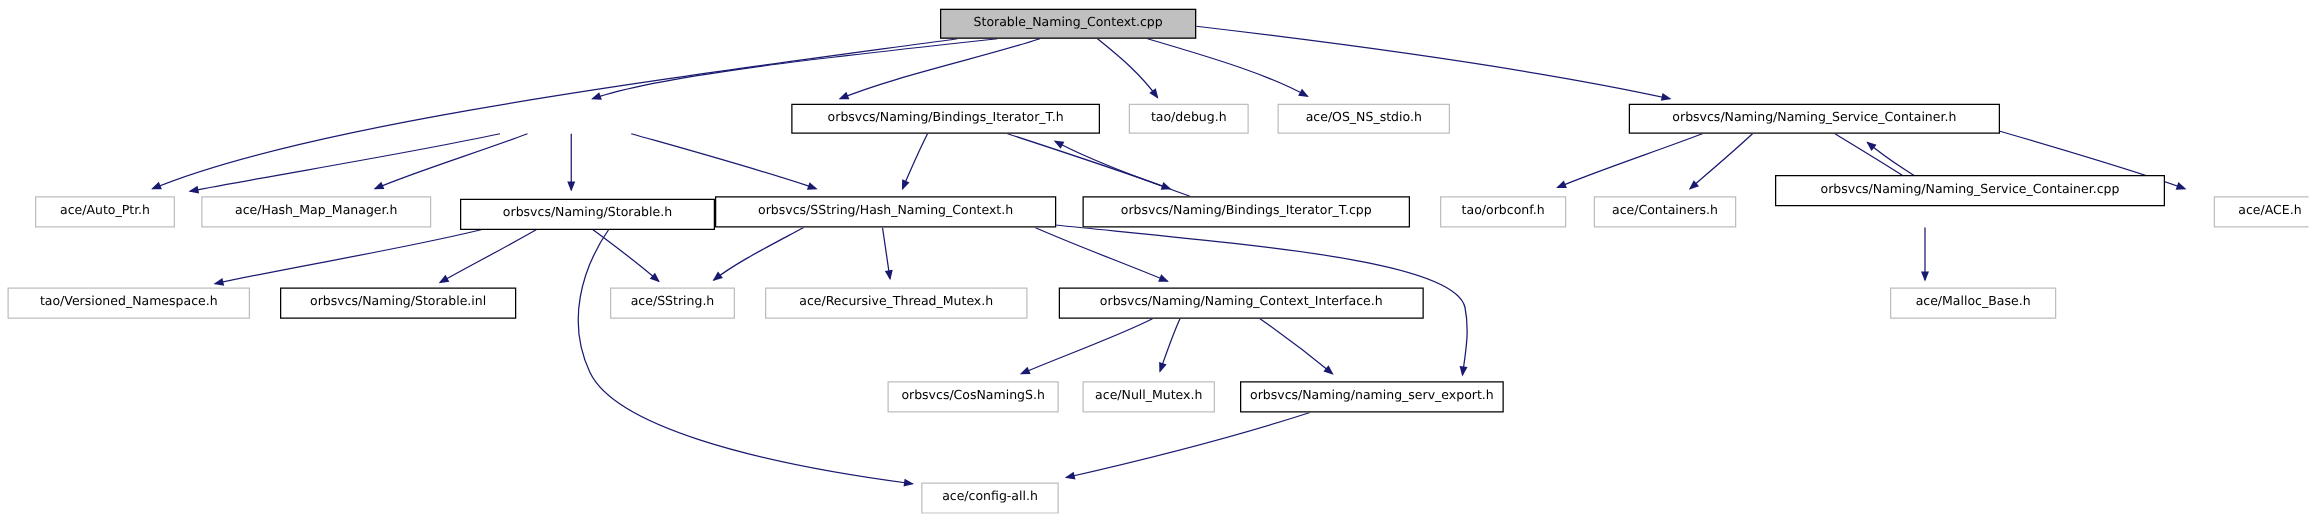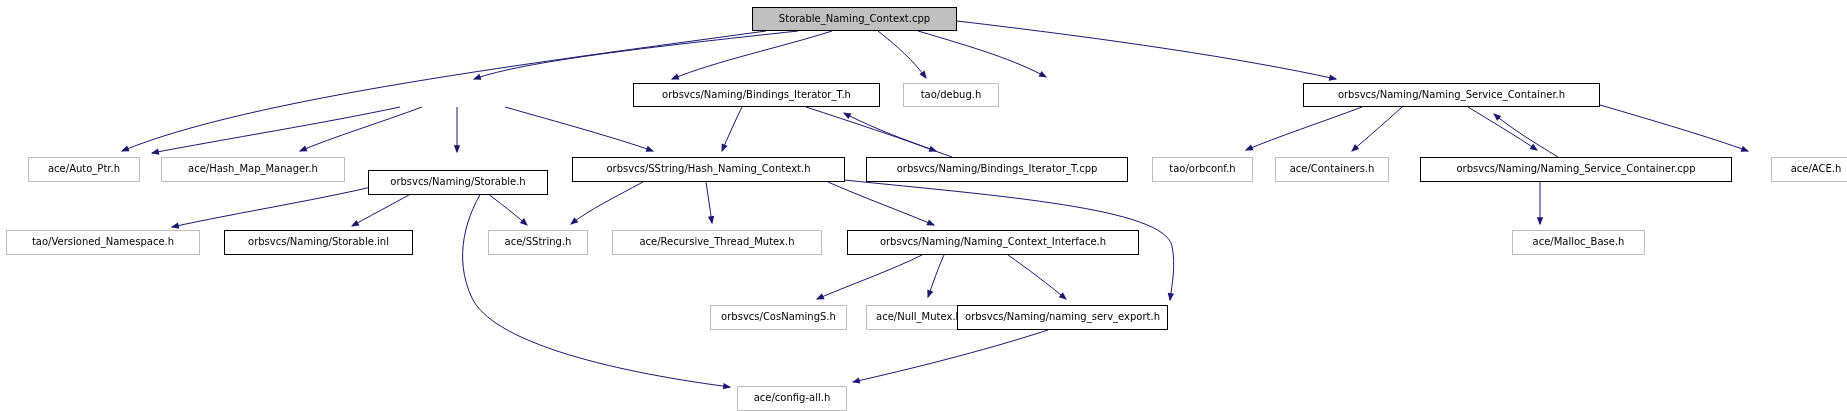--- a/index.html
+++ b/index.html
@@ -81,38 +81,39 @@
     <path class="edge" marker-end="url(#arrow)" d="M 1558,157 C 1535,143 1512,129 1494,114"></path>
     <path class="edge" marker-end="url(#arrow)" d="M 1600,105 C 1655,121 1712,138 1748,151"></path>
 
     <path class="edge" marker-end="url(#arrow)" d="M 1540,182 L 1540,224"></path>
   </svg>
 
   <div class="node main" style="left:752px;top:7px;width:205px;height:24px;">Storable_Naming_Context.cpp</div>
 
   <div class="node linked" style="left:633px;top:83px;width:247px;height:24px;">orbsvcs/Naming/Bindings_Iterator_T.h</div>
   <div class="node" style="left:903px;top:83px;width:96px;height:24px;">tao/debug.h</div>
+  <div class="node" style="left:1022px;top:83px;width:138px;height:24px;">ace/OS_NS_stdio.h</div>
   <div class="node linked" style="left:1303px;top:83px;width:297px;height:24px;">orbsvcs/Naming/Naming_Service_Container.h</div>
 
   <div class="node" style="left:28px;top:157px;width:112px;">ace/Auto_Ptr.h</div>
   <div class="node" style="left:161px;top:157px;width:184px;">ace/Hash_Map_Manager.h</div>
-  <div class="node linked" style="left:368px;top:170px;width:180px;">orbsvcs/Naming/Storable.h</div>
+  <div class="node linked" style="left:368px;top:159px;width:204px;">orbsvcs/Naming/Storable.h</div>
   <div class="node linked" style="left:572px;top:157px;width:273px;">orbsvcs/SString/Hash_Naming_Context.h</div>
   <div class="node linked" style="left:866px;top:157px;width:262px;">orbsvcs/Naming/Bindings_Iterator_T.cpp</div>
   <div class="node" style="left:1152px;top:157px;width:101px;">tao/orbconf.h</div>
   <div class="node" style="left:1275px;top:157px;width:114px;">ace/Containers.h</div>
-  <div class="node linked" style="left:1420px;top:157px;width:312px;">orbsvcs/Naming/Naming_Service_Container.cpp</div>
+  <div class="node linked" style="left:1420px;top:140px;width:312px;">orbsvcs/Naming/Naming_Service_Container.cpp</div>
   <div class="node" style="left:1755px;top:157px;width:90px;margin-left:16px;">ace/ACE.h</div>
 
   <div class="node" style="left:6px;top:230px;width:194px;">tao/Versioned_Namespace.h</div>
   <div class="node linked" style="left:224px;top:230px;width:189px;">orbsvcs/Naming/Storable.inl</div>
   <div class="node" style="left:488px;top:230px;width:100px;">ace/SString.h</div>
   <div class="node" style="left:612px;top:230px;width:210px;">ace/Recursive_Thread_Mutex.h</div>
   <div class="node linked" style="left:847px;top:230px;width:292px;">orbsvcs/Naming/Naming_Context_Interface.h</div>
   <div class="node" style="left:1512px;top:230px;width:133px;">ace/Malloc_Base.h</div>
 
   <div class="node" style="left:710px;top:305px;width:137px;">orbsvcs/CosNamingS.h</div>
   <div class="node" style="left:866px;top:305px;width:106px;">ace/Null_Mutex.h</div>
-  <div class="node linked" style="left:957px;top:305px;width:211px;">orbsvcs/Naming/naming_serv_export.h</div>
+  <div class="node linked" style="left:992px;top:305px;width:211px;">orbsvcs/Naming/naming_serv_export.h</div>
 
   <div class="node" style="left:737px;top:386px;width:110px;">ace/config-all.h</div>
 
 </div>
 
 </body></html>

